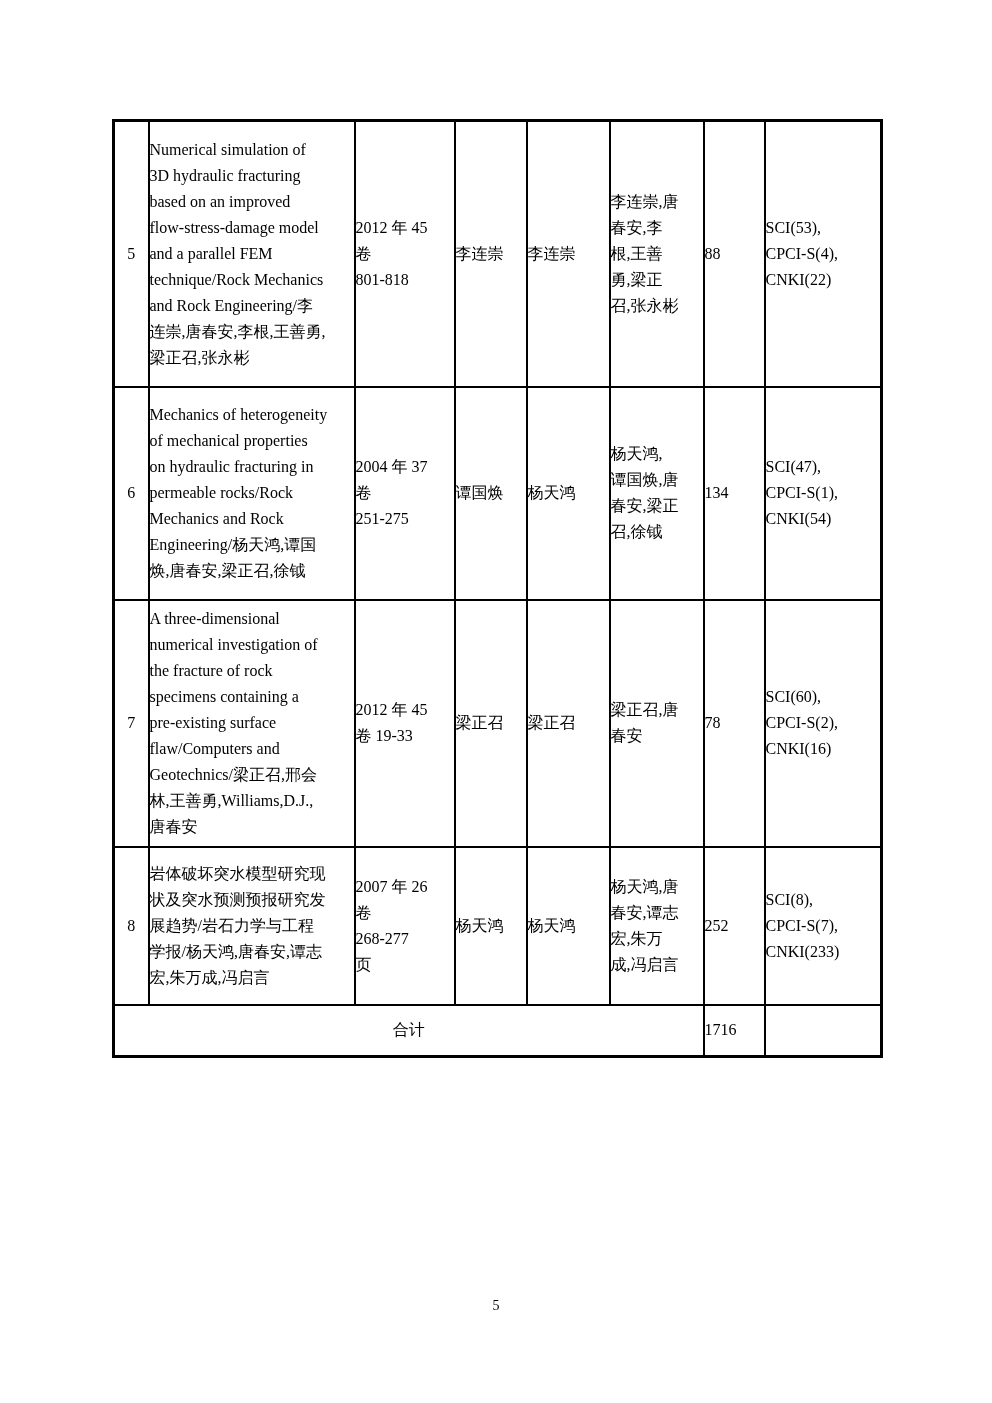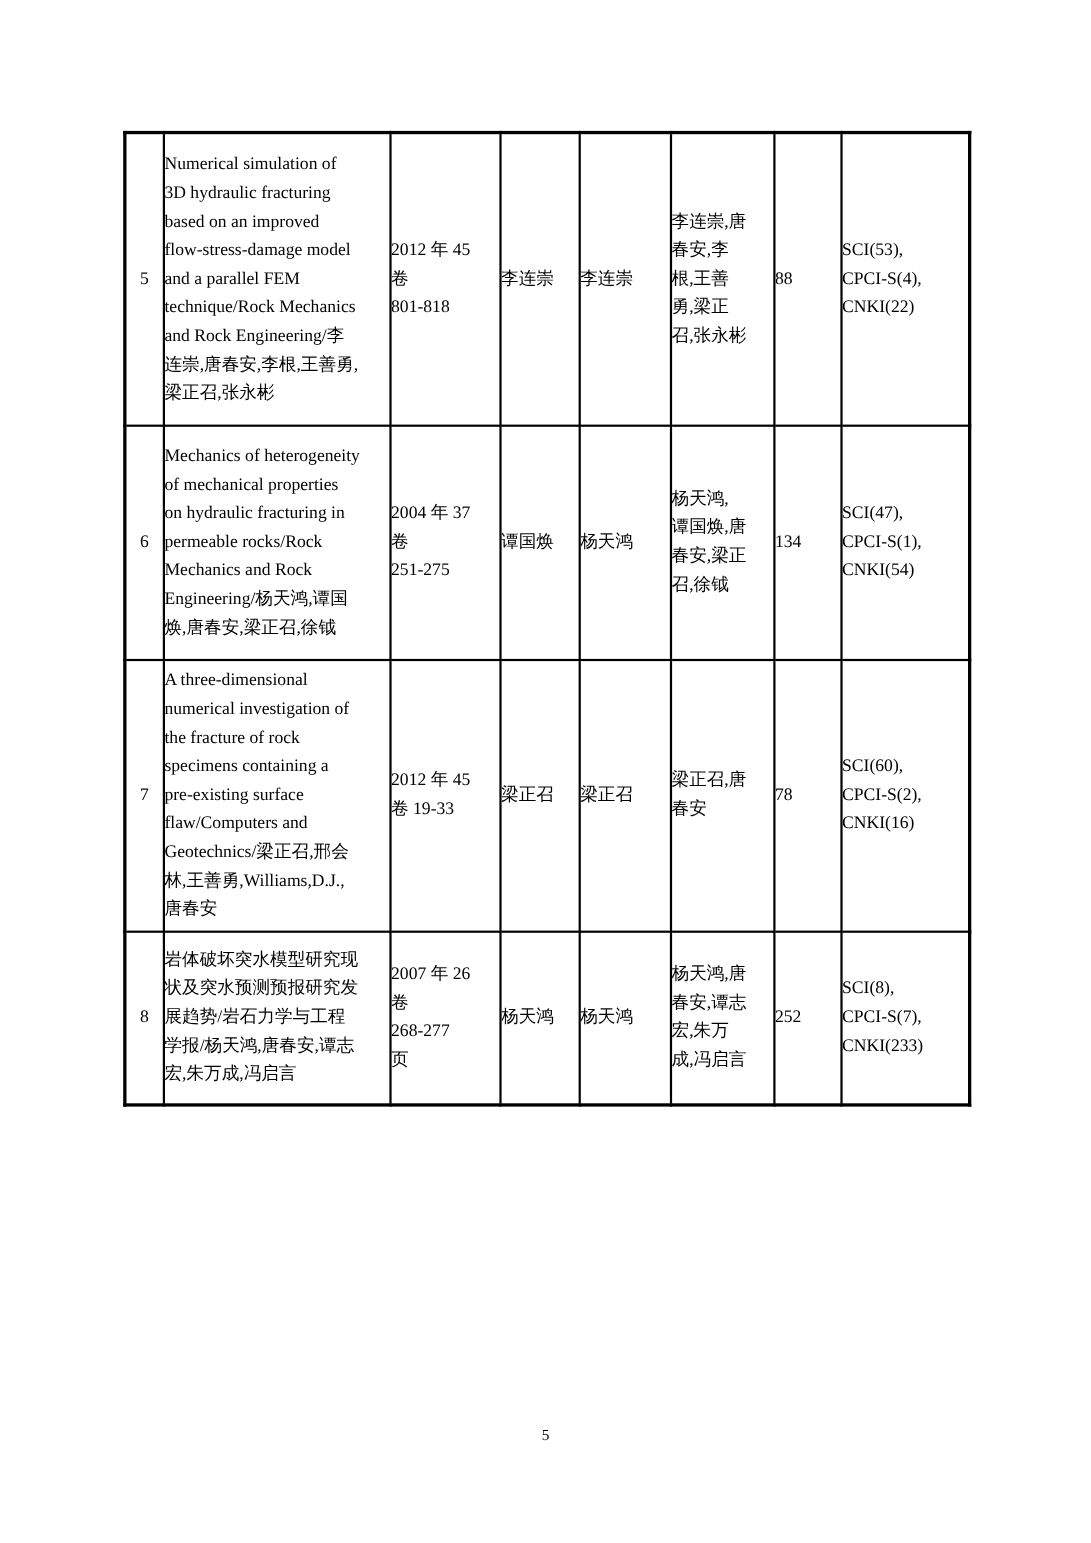--- a/index.html
+++ b/index.html
@@ -173,18 +173,23 @@
         <td class="c-center">杨天鸿</td>
         <td class="c-center">杨天鸿,唐
 春安,谭志
 宏,朱万
 成,冯启言</td>
         <td class="c-center">252</td>
         <td class="c-center">SCI(8),
 CPCI-S(7),
 CNKI(233)</td>
       </tr>
+      <tr class="row-total">
+        <td class="c-total-label" colspan="6">合计</td>
+        <td class="c-center">1716</td>
+        <td class="c-center"></td>
+      </tr>
     </tbody>
   </table>
 
   <div class="page-number">5</div>
 
 </div>
 
 </body></html>

